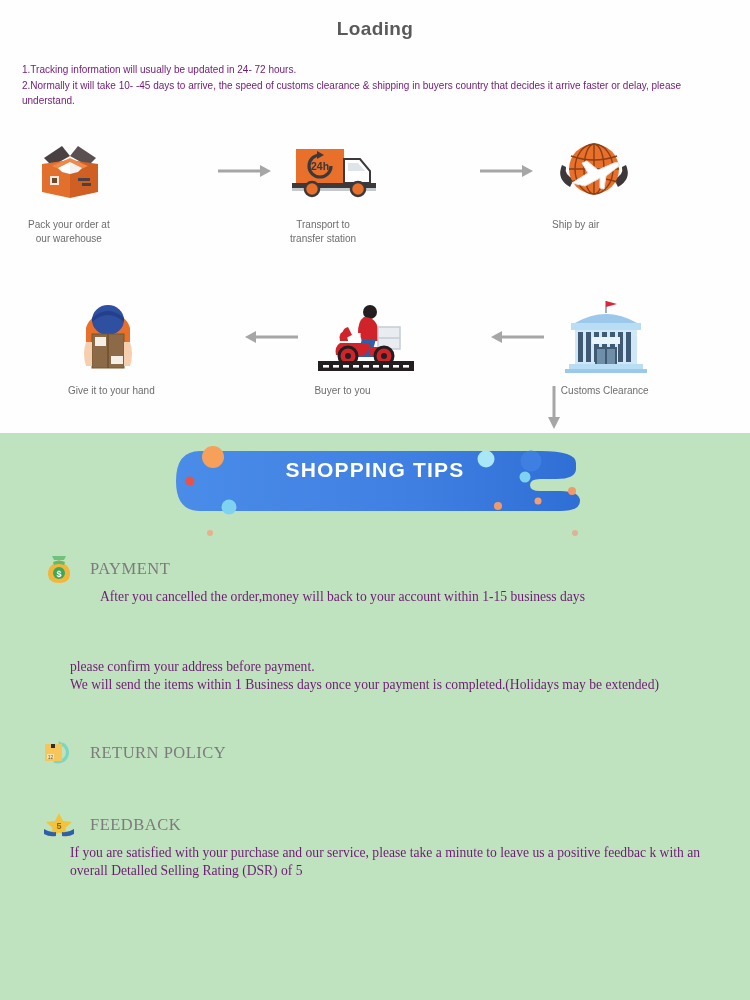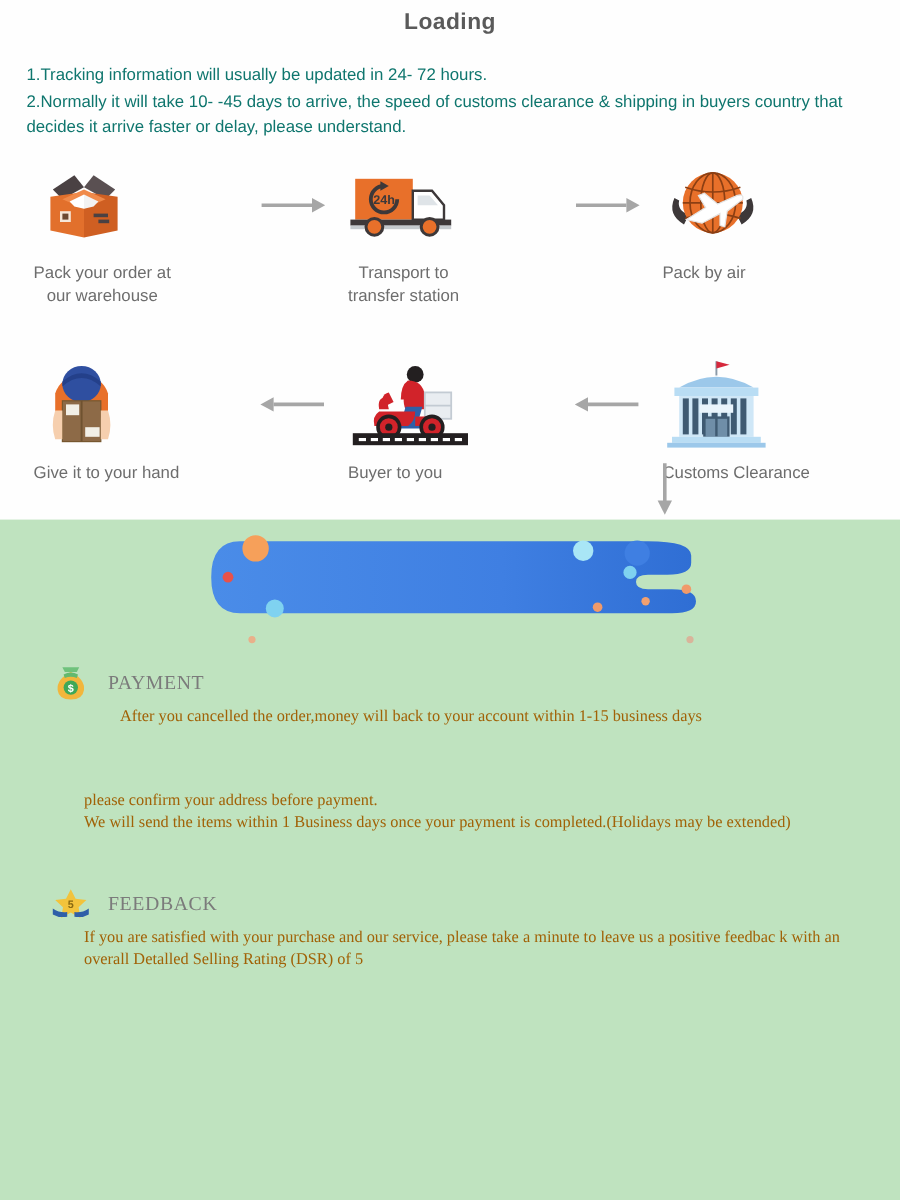--- a/index.html
+++ b/index.html
@@ -17,26 +17,26 @@
     width: 750px;
     height: 433px;
     background: #fefefe;
   }
   .loading-title {
     text-align: center;
     font-size: 19px;
     font-weight: bold;
     color: #5a5a5a;
     letter-spacing: .4px;
-    padding-top: 8px;
+    padding-top: 18px;
   }
   .notes {
     margin: 22px 0 16px 22px;
-    color: #0f766e;
-    font-size: 14px;
+    color: #701a75;
+    font-size: 10px;
     line-height: 1.55;
     width: 700px;
   }
   .notes p { white-space: pre-wrap; }
 
   .flow-grid {
     position: absolute;
     top: 132px;
     left: 0;
     width: 750px;
@@ -51,21 +51,21 @@
   .flow-cell {
     width: 170px;
     display: flex;
     flex-direction: column;
     align-items: flex-start;
   }
   .flow-art { height: 78px; display: flex; align-items: center; justify-content: center; }
   .flow-label {
     margin-top: 8px;
     text-align: center;
-    font-size: 14px;
+    font-size: 10px;
     color: #6d6d6d;
     line-height: 1.35;
     white-space: pre-line;
   }
   .flow-arrow {
     width: 90px;
     height: 78px;
     display: flex;
     align-items: center;
     justify-content: center;
@@ -123,21 +123,21 @@
     margin-left: 48px;
     font-size: 16.5px;
     color: #7b7b7b;
     letter-spacing: .5px;
     font-family: Liberation Serif, serif;
   }
   .tip-body {
     margin: 4px 0 0 28px;
     font-family: "Liberation Serif", serif;
     font-size: 13.6px;
-    color: #a16207;
+    color: #701a75;
     line-height: 1.33;
     width: 650px;
     white-space: pre-line;
   }
   .tip-body.indent { margin-left: 58px; }
   .tip-body + .tip-body { margin-top: 12px; }
 </style>
 </head>
 <body>
 
@@ -219,34 +219,34 @@
                 <ellipse cx="42" cy="34" rx="10" ry="25"></ellipse>
                 <ellipse cx="42" cy="34" rx="19" ry="25"></ellipse>
                 <line x1="42" y1="9" x2="42" y2="59"></line>
                 <line x1="17" y1="34" x2="67" y2="34"></line>
                 <path d="M19 21 Q42 29 65 21"></path>
                 <path d="M19 47 Q42 39 65 47"></path>
               </g>
               <path d="M20 48 L36 38 L30 28 L35 26 L46 35 L62 28 Q68 26 67 31 L54 41 L52 54 L48 53 L48 43 L33 51 Z" fill="#ffffff" stroke="#e4e4e4" stroke-width="1"></path>
             </svg>
           </div>
-          <div class="flow-label">Pack by air</div>
+          <div class="flow-label">Ship by air</div>
         </div>
       </div>
 
       <div class="down-arrow-wrap">
         <div>
           <svg width="16" height="46" viewBox="0 0 16 46">
             <line x1="8" y1="2" x2="8" y2="34" stroke="#a6a6a6" stroke-width="3"></line>
             <polygon points="2,33 8,45 14,33" fill="#a6a6a6"></polygon>
           </svg>
         </div>
       </div>
 
-      <div class="flow-row" style="margin-top:36px;">
+      <div class="flow-row" style="margin-top:36px;margin-left:40px;">
 
         <div class="flow-cell">
           <div class="flow-art">
             <svg width="80" height="78" viewBox="0 0 80 78">
               <path d="M18 30 Q22 16 40 14 Q58 16 62 30 L62 50 L18 50 Z" fill="#e8702a"></path>
               <ellipse cx="40" cy="22" rx="16" ry="15" fill="#2f4fa0"></ellipse>
               <path d="M24 24 Q40 10 56 24 L56 20 Q40 6 24 20 Z" fill="#24408a"></path>
               <rect x="24" y="36" width="32" height="34" fill="#8d6a47"></rect>
               <rect x="24" y="36" width="32" height="34" fill="none" stroke="#77572f" stroke-width="1"></rect>
               <line x1="40" y1="36" x2="40" y2="70" stroke="#6f5230" stroke-width="1.6"></line>
@@ -357,20 +357,21 @@
         <circle cx="486" cy="26" r="8.5" fill="#a9e6f6"></circle>
         <circle cx="531" cy="28" r="10.5" fill="#3f7fe2"></circle>
         <circle cx="525" cy="44" r="5.5" fill="#7fd2f0"></circle>
         <circle cx="190" cy="48" r="4.5" fill="#e8524a"></circle>
         <circle cx="498" cy="73" r="4" fill="#f09a6a"></circle>
         <circle cx="538" cy="68" r="3.5" fill="#f2a070"></circle>
         <circle cx="572" cy="58" r="4" fill="#f09a6a"></circle>
         <circle cx="210" cy="100" r="3" fill="#e9b08a"></circle>
         <circle cx="575" cy="100" r="3" fill="#d9b49a"></circle>
       </svg>
+      <div class="banner-text">SHOPPING TIPS</div>
     </div>
 
     <div class="tips-list">
 
       <div class="tip" style="margin-top:6px;">
         <div class="tip-head">
           <span class="tip-icon">
             <svg width="28" height="30" viewBox="0 0 28 30">
               <path d="M9 6 L19 6 L21 2 L7 2 Z" fill="#6fc27c"></path>
               <path d="M14 6 Q2 12 3 21 Q4 29 14 29 Q24 29 25 21 Q26 12 14 6 Z" fill="#f2b63c"></path>
@@ -383,20 +384,33 @@
         </div>
         <div class="tip-body indent">After you cancelled the order,money will back to your account within 1-15 business days</div>
       </div>
 
       <div class="tip" style="margin-top:52px;">
         <div class="tip-body">please confirm your address before payment.
 We will send the items within 1 Business days once your payment is completed.(Holidays may be extended)</div>
       </div>
 
       <div class="tip" style="margin-top:44px;">
+        <div class="tip-head">
+          <span class="tip-icon">
+            <svg width="32" height="28" viewBox="0 0 32 28">
+              <path d="M19 5 A9 9 0 1 1 11 22" fill="none" stroke="#7fd6c0" stroke-width="3.2"></path>
+              <polygon points="16,2 22,6 15,9" fill="#7fd6c0"></polygon>
+              <rect x="2" y="5" width="17" height="17" fill="#f7c65a"></rect>
+              <rect x="8" y="5" width="4" height="4" fill="#2e2e2e"></rect>
+              <rect x="4" y="15" width="7" height="5" fill="#f2e3b0"></rect>
+              <text x="7.5" y="19.5" font-family="Liberation Sans, sans-serif" font-size="5" fill="#6b5a2e" text-anchor="middle">12</text>
+            </svg>
+          </span>
+          <span class="tip-title">RETURN POLICY</span>
+        </div>
       </div>
 
       <div class="tip" style="margin-top:42px;">
         <div class="tip-head">
           <span class="tip-icon">
             <svg width="34" height="26" viewBox="0 0 34 26">
               <polygon points="17,1 21,9 30,10 23.5,16 25,25 17,20.5 9,25 10.5,16 4,10 13,9" fill="#f2c33c"></polygon>
               <text x="17" y="17" font-family="Liberation Sans, sans-serif" font-size="9" font-weight="bold" fill="#8a6a12" text-anchor="middle">5</text>
               <path d="M2 17 Q8 21 14 20 L14 24 Q7 25 2 22 Z" fill="#2f5fa8"></path>
               <path d="M32 17 Q26 21 20 20 L20 24 Q27 25 32 22 Z" fill="#2f5fa8"></path>

